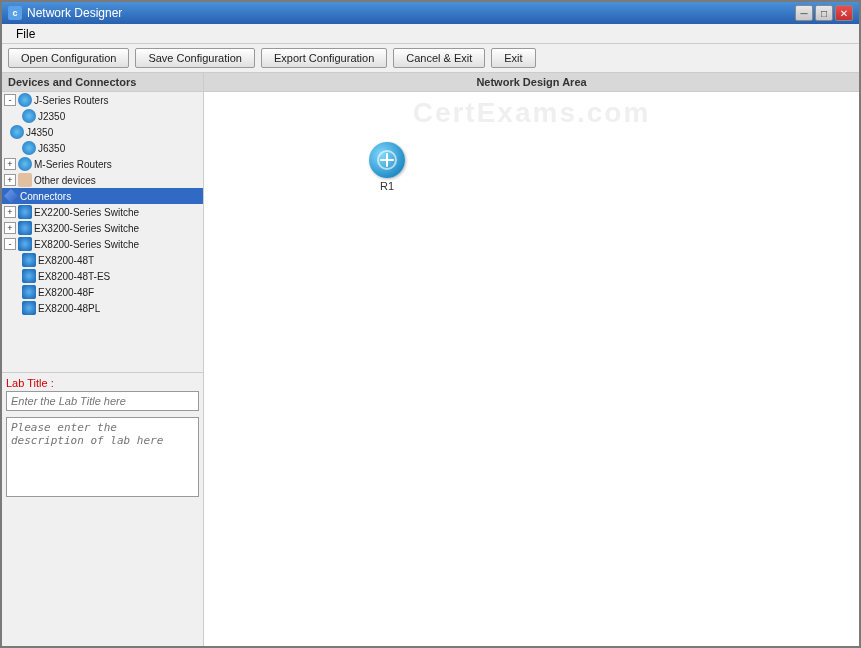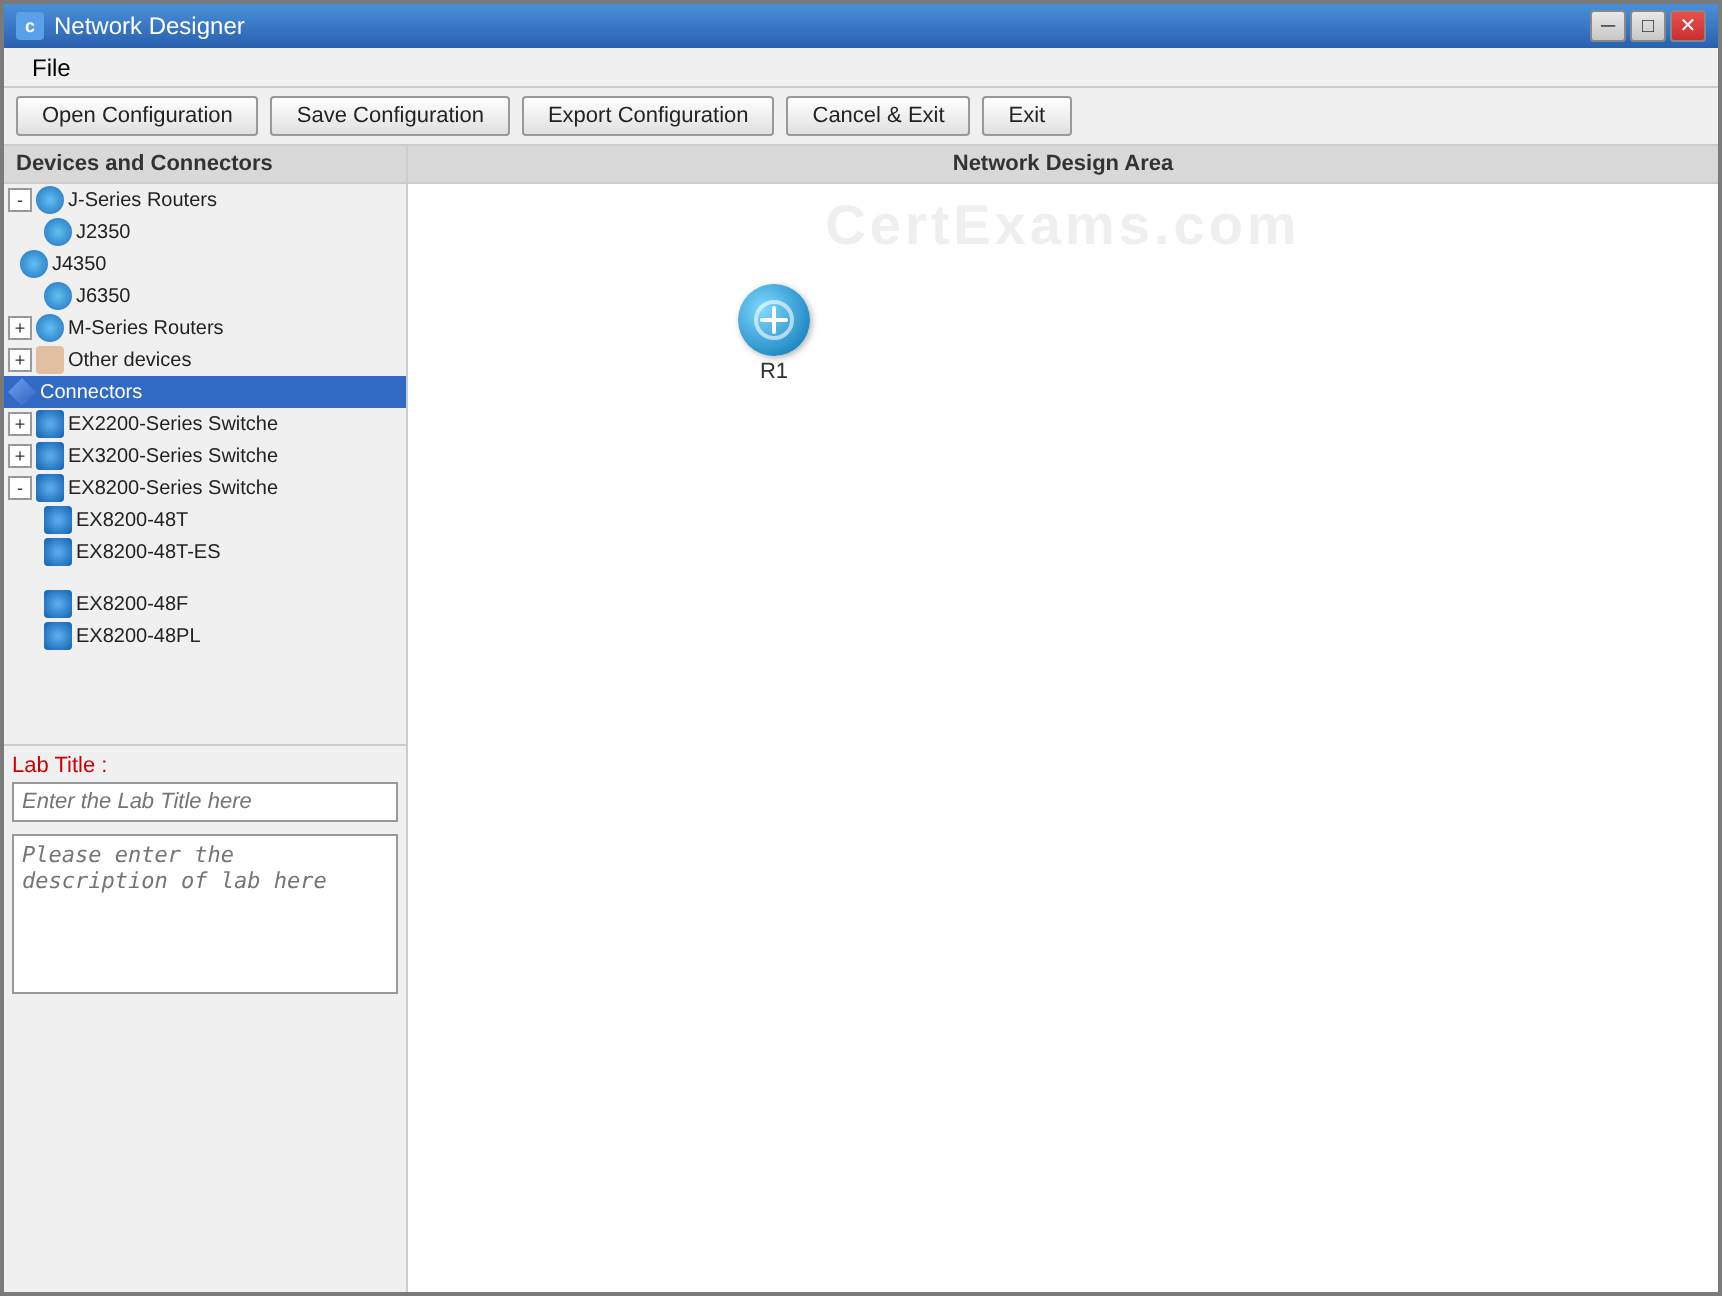--- a/index.html
+++ b/index.html
@@ -430,21 +430,21 @@
             <div class="switch-icon"></div>
           </div>
           <span class="tree-label">EX8200-48T</span>
         </div>
         <div class="tree-item" style="padding-left: 20px;">
           <div class="tree-icon">
             <div class="switch-icon"></div>
           </div>
           <span class="tree-label">EX8200-48T-ES</span>
         </div>
-        <div class="tree-item" style="padding-left: 20px; margin-top: 10px;">
+        <div class="tree-item" style="padding-left: 20px;">
           <div class="tree-icon">
             <div class="switch-icon"></div>
           </div>
           <span class="tree-label">EX8200-48F</span>
         </div>
         <div class="tree-item" style="padding-left: 20px;">
           <div class="tree-icon">
             <div class="switch-icon"></div>
           </div>
           <span class="tree-label">EX8200-48PL</span>

